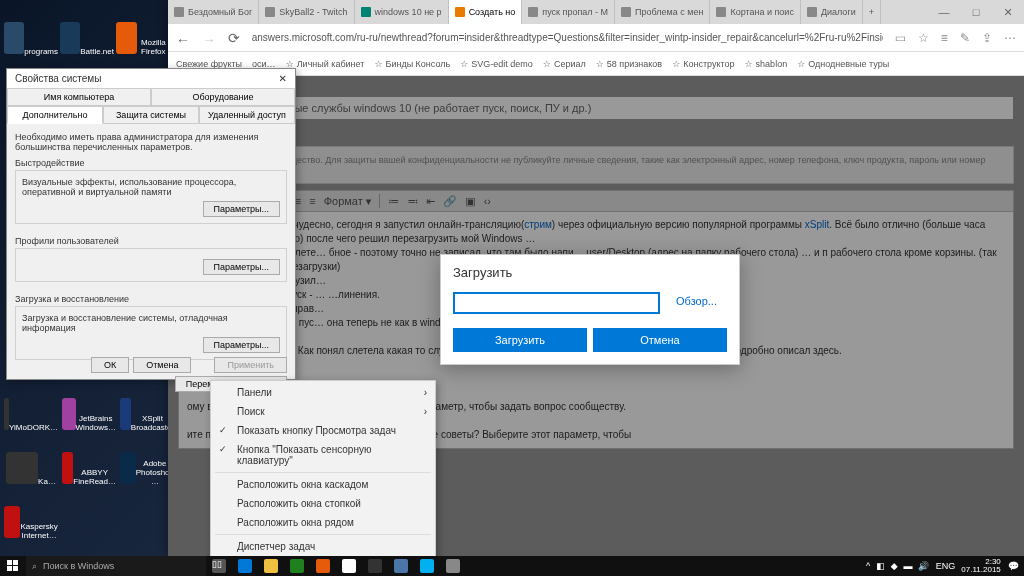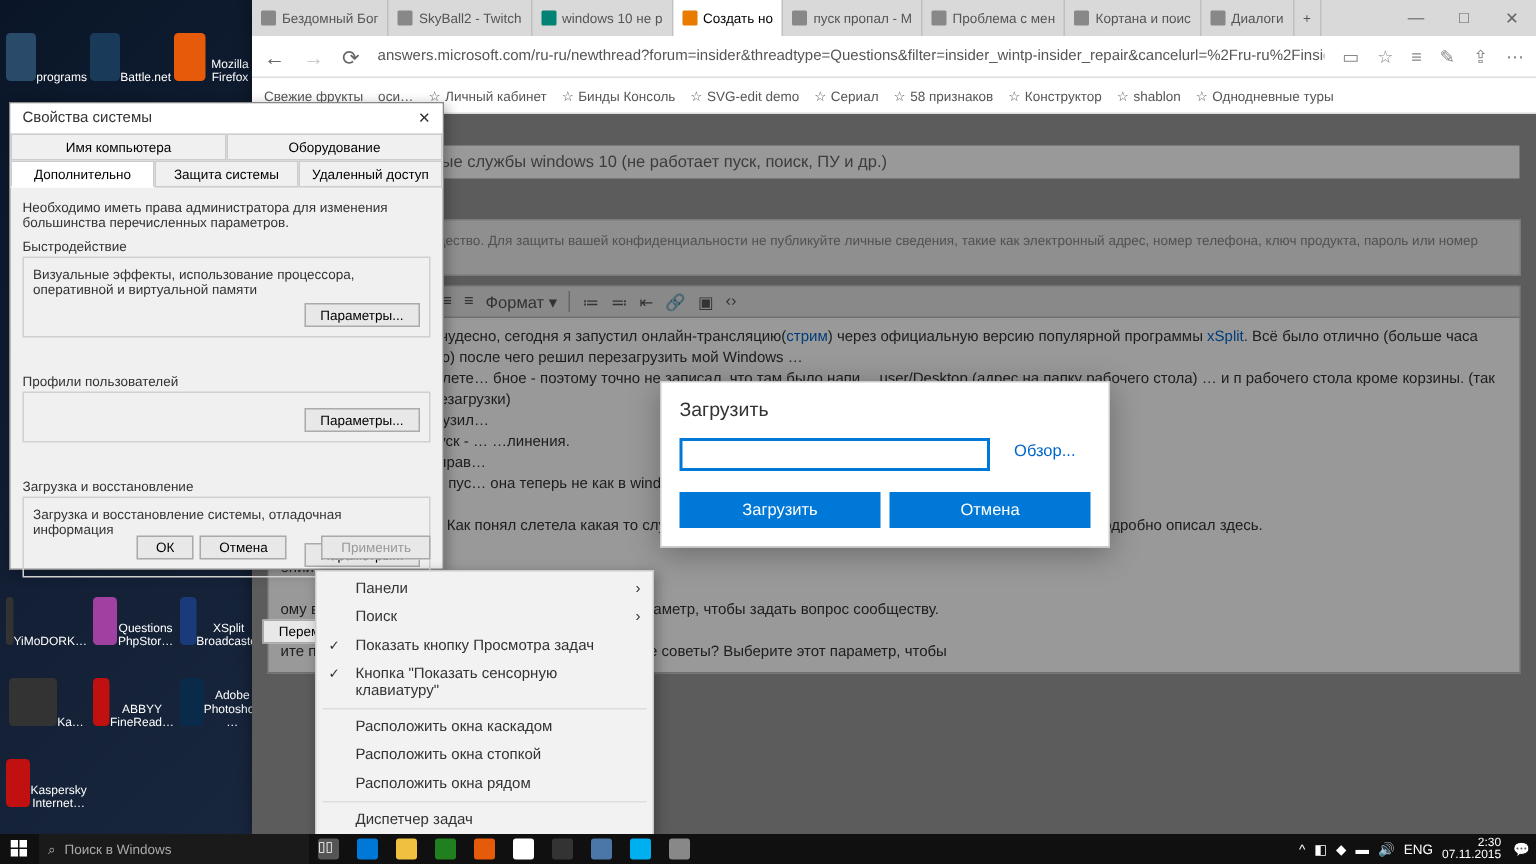--- a/index.html
+++ b/index.html
@@ -51,21 +51,21 @@
 .upload-dlg .btns button { flex: 1; background: #0078d7; color: #fff; border: none; padding: 6px; font-size: 11px; cursor: pointer; }
 .upload-dlg .btns button:first-child { margin-right: 6px; }
 
 
 .sysprops { position: absolute; top: 68px; left: 6px; width: 290px; height: 312px; background: #f0f0f0; border: 1px solid #888; box-shadow: 2px 2px 8px rgba(0,0,0,0.3); font-size: 9px; }
 .sysprops .title { background: #fff; padding: 4px 8px; font-size: 10px; color: #333; display: flex; justify-content: space-between; }
 .sysprops .tabsrow { display: flex; font-size: 9px; }
 .sysprops .tabsrow .t { flex: 1; text-align: center; padding: 3px 2px; border: 1px solid #ccc; background: #f0f0f0; cursor: pointer; }
 .sysprops .tabsrow .t.active { background: #fff; border-bottom-color: #fff; }
 .sysprops .body { padding: 8px; font-size: 9px; color: #333; }
-.sysprops .section { margin-bottom: 24px; }
+.sysprops .section { margin-bottom: 12px; }
 .sysprops .group { border: 1px solid #d0d0d0; padding: 6px; margin-top: 2px; position: relative; }
 .sysprops .btn { float: right; padding: 2px 10px; font-size: 9px; border: 1px solid #aaa; background: #e8e8e8; cursor: pointer; margin-top: 4px; }
 .sysprops .footer { position: absolute; bottom: 6px; right: 8px; display: flex; gap: 4px; }
 .sysprops .footer button { padding: 2px 12px; font-size: 9px; border: 1px solid #aaa; background: #e8e8e8; cursor: pointer; }
 .sysprops .footer button:disabled { color: #999; margin-left: 19px; }
 
 
 .ctxmenu { position: absolute; top: 380px; left: 210px; width: 226px; background: #f2f2f2; border: 1px solid #ccc; box-shadow: 2px 2px 8px rgba(0,0,0,0.3); font-size: 10px; padding: 2px 0; }
 .ctxmenu .item { padding: 4px 10px 4px 26px; color: #333; cursor: pointer; position: relative; display: flex; justify-content: space-between; }
 .ctxmenu .sep { height: 1px; background: #ddd; margin: 2px 4px; }
@@ -107,21 +107,21 @@
         <div>CD</div>
       </div>
     </div>
   <div class="desktop-icons-2" id="d-icons-bot">
       <div class="d-icon">
         <div class="ibox" style="background:#333"></div>
         <div>YiMoDORK…</div>
       </div>
       <div class="d-icon">
         <div class="ibox" style="background:#a040a0"></div>
-        <div>Questions PhpStor…</div>
+        <div>JetBrains Windows…</div>
       </div>
       <div class="d-icon">
         <div class="ibox" style="background:#1a3a7a"></div>
         <div>XSplit Broadcaster</div>
       </div>
       <div class="d-icon">
         <div class="ibox" style="background:#333"></div>
         <div>Ka…</div>
       </div>
       <div class="d-icon">

